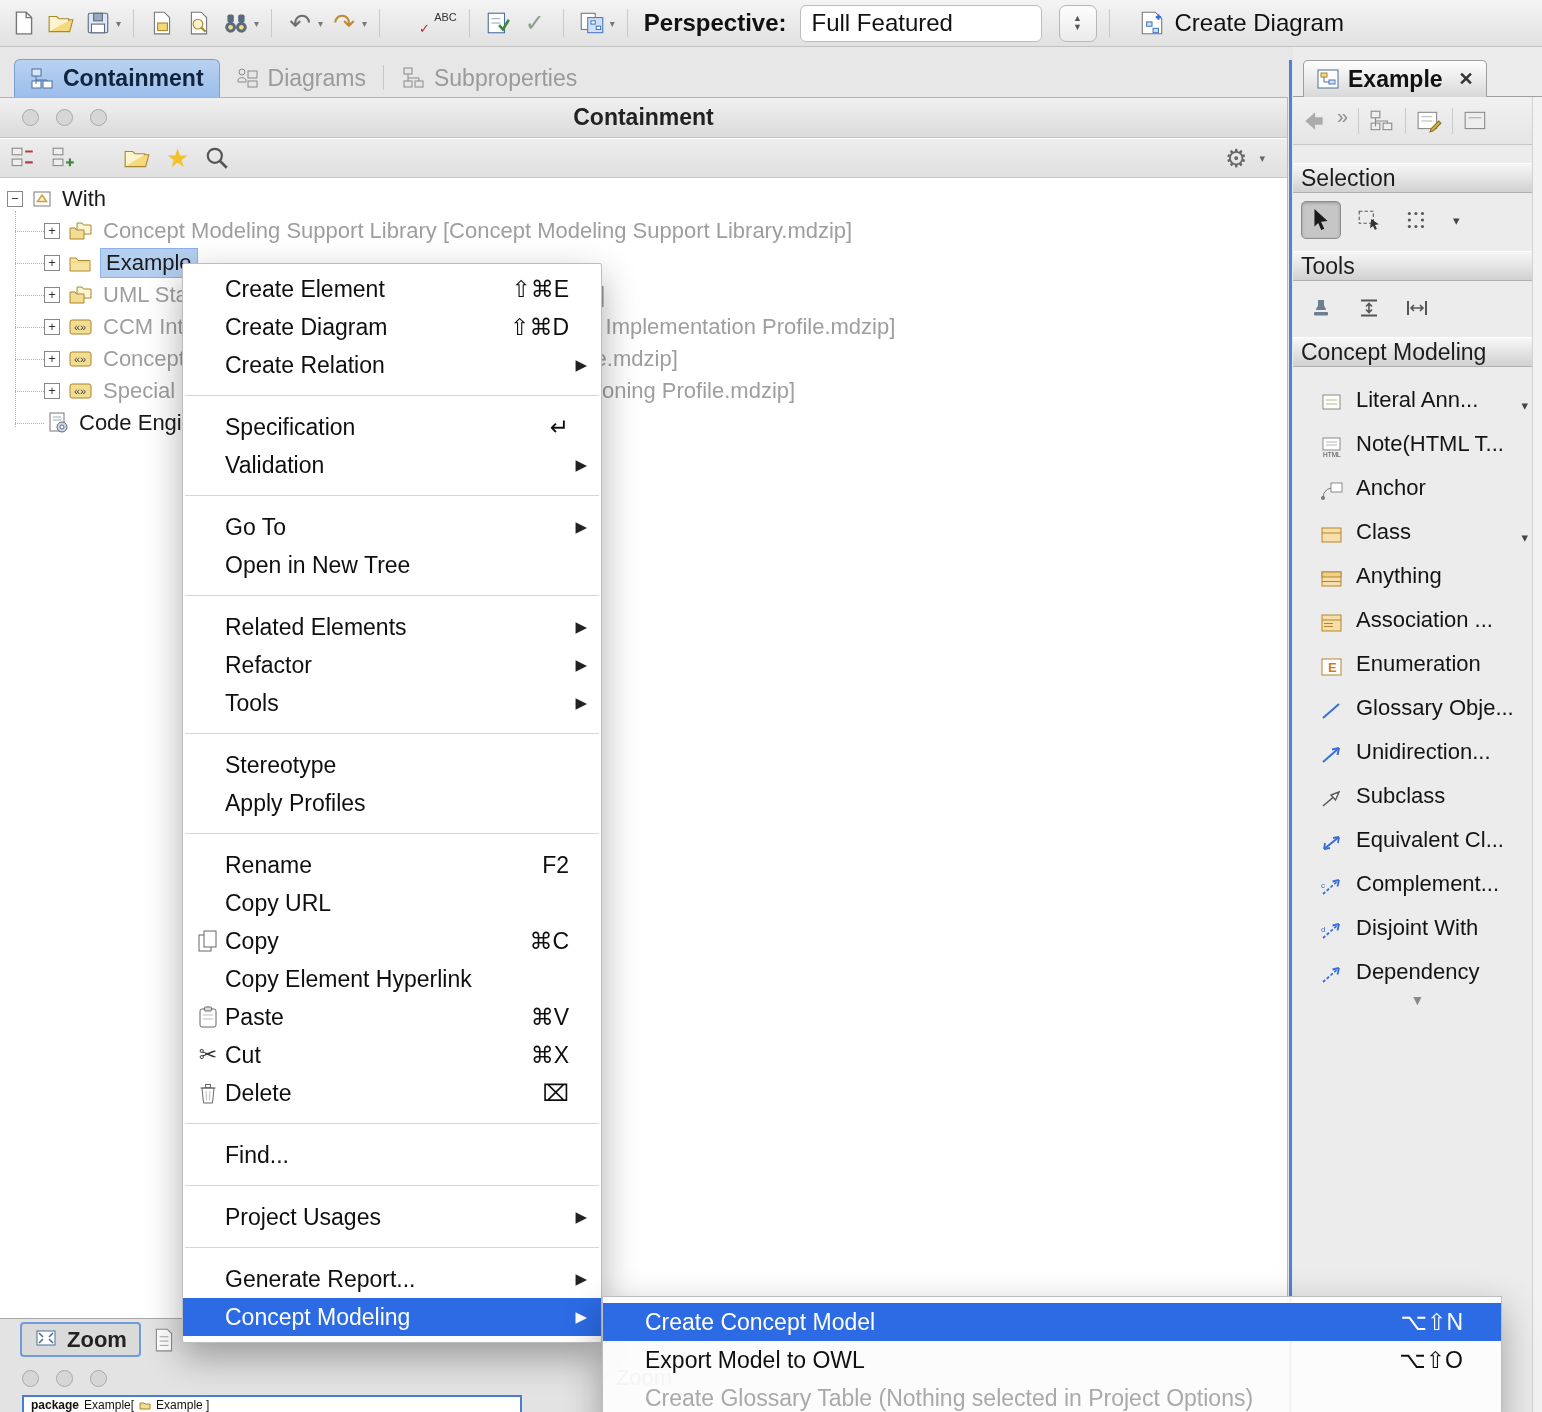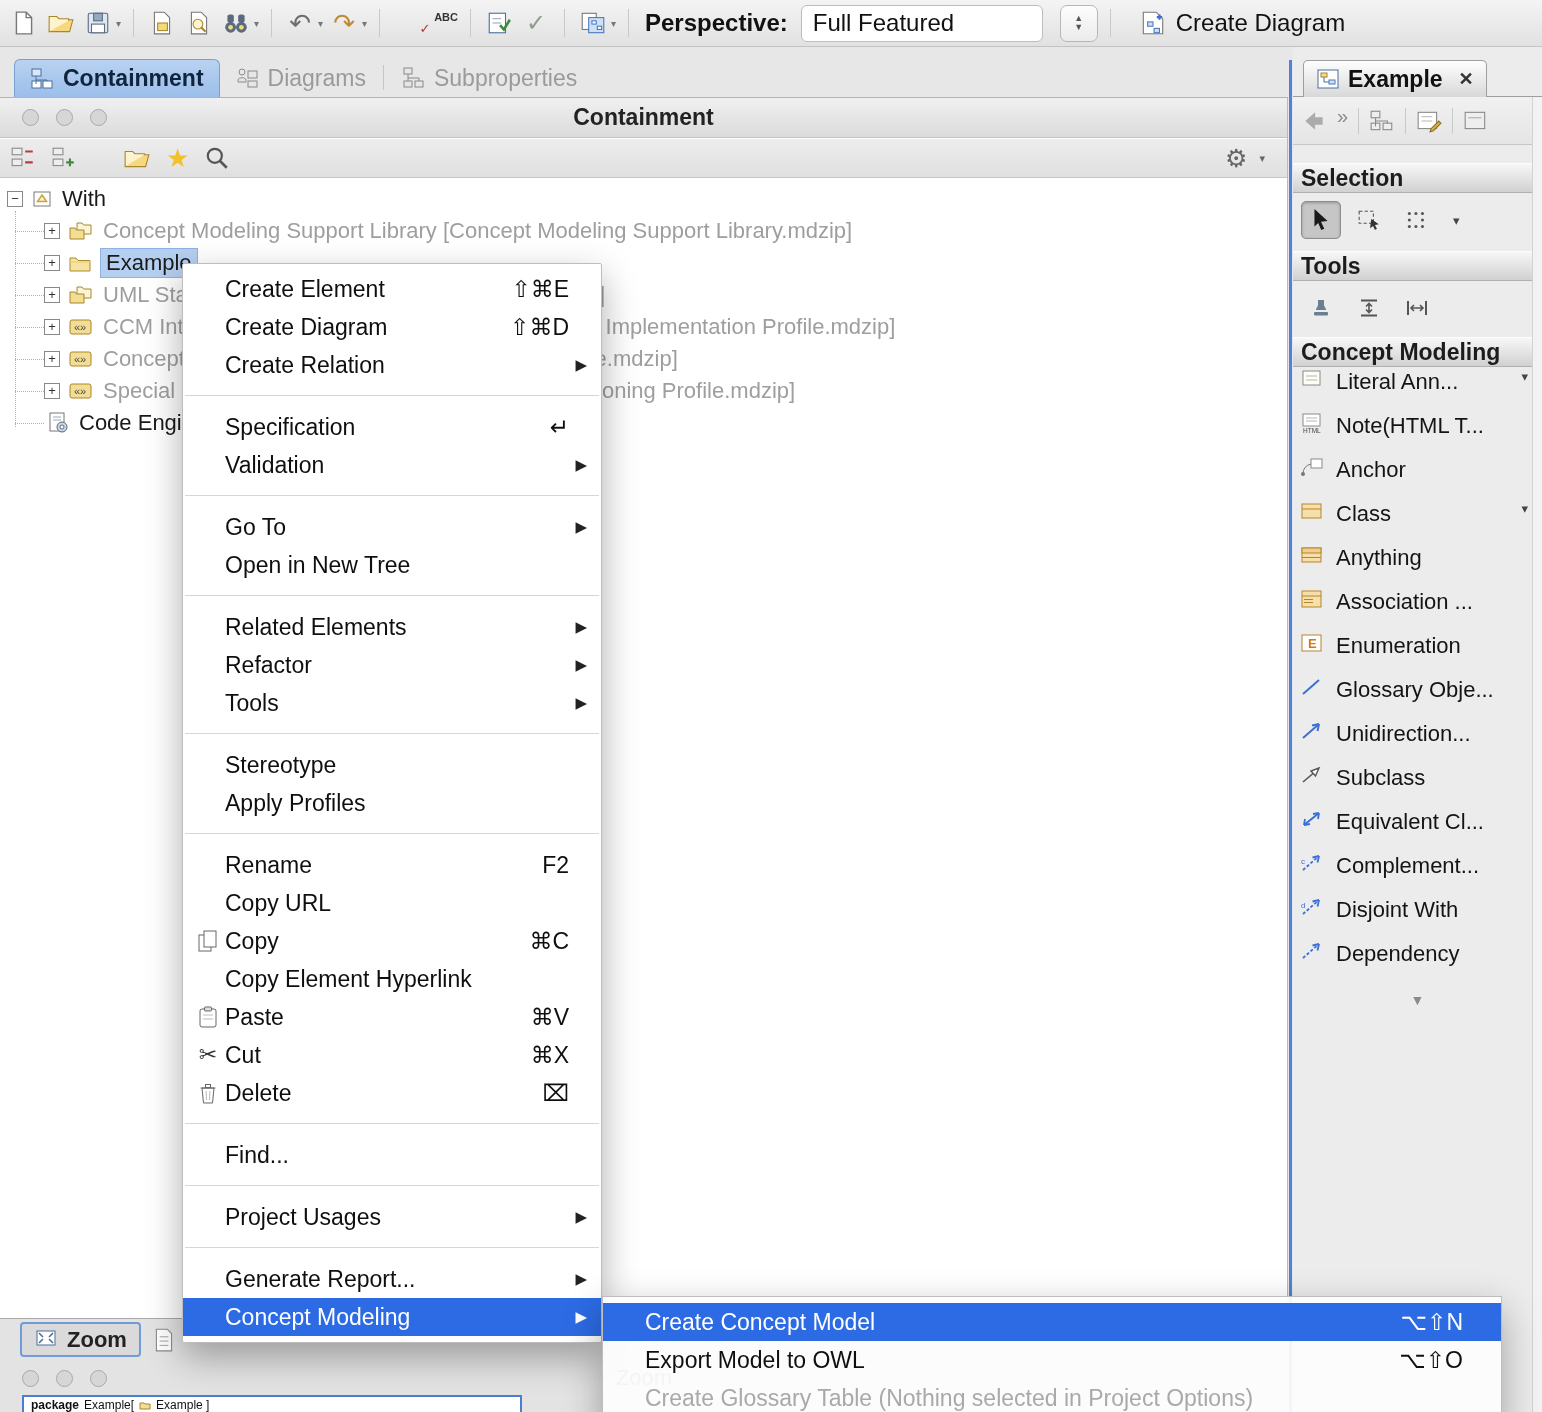--- a/index.html
+++ b/index.html
@@ -11,21 +11,21 @@
   .top-toolbar { position:absolute; left:0; top:0; width:1542px; height:47px; background:linear-gradient(#f4f4f4,#e1e1e1); border-bottom:1px solid #c3c3c3; display:flex; align-items:center; padding:0 8px; gap:5px; z-index:3; }
   .tbtn { height:38px; min-width:32px; display:flex; align-items:center; justify-content:center; }
   .tb-dd { font-size:10px; color:#777; margin-left:-3px; }
   .tb-sep { width:1px; height:28px; background:#c9c9c9; margin:0 7px; }
   .uglyph { font-size:26px; color:#6e6e6e; line-height:1; }
   .persp-label { font-size:24px; font-weight:700; color:#111; margin-left:4px;text-align:center; }
   .persp-input { width:242px; height:37px; background:#fff; border:1px solid #bdbdbd; border-radius:6px; display:flex; align-items:center; padding:0 11px; font-size:24px; margin-left:8px; color:#111; }
   .stepper { width:38px; height:37px; background:linear-gradient(#fdfdfd,#ebebeb); border:1px solid #b7b7b7; border-radius:7px; display:flex; flex-direction:column; align-items:center; justify-content:center; font-size:9px; line-height:9px; color:#555; margin-left:12px; }
   .create-diagram { display:flex; align-items:center; gap:9px; font-size:24px; color:#111; margin-left:16px; }
   .spellstack { display:flex; flex-direction:column; align-items:center; line-height:11px; }
-  .spellstack .abc { font-size:11px; font-weight:700; color:#333;margin-left:42px; }
+  .spellstack .abc { font-size:11px; font-weight:400; color:#333;margin-left:42px; }
   .spellstack .chk { font-size:13px; color:#b03030; }
 
   
   .tab-strip { position:absolute; left:0; top:47px; width:1288px; height:50px; background:#e7e7e7; display:flex; align-items:flex-end; padding:0 0 0 14px; z-index:2; }
   .tab { height:38px; display:flex; align-items:center; gap:9px; padding:0 15px; font-size:23px; color:#9a9a9a; border-radius:6px 6px 0 0; }
   .tab.selected { background:linear-gradient(#b9d2f1,#9bbeea); border:1px solid #7aa0cf; border-bottom:none; color:#10243e; font-weight:700; }
   .tab-divider { width:1px; height:25px; background:#c6c6c6; margin:0 2px 7px; }
 
   
   .cpanel { position:absolute; left:0; top:97px; width:1288px; height:1221px; background:#fff; border-right:1px solid #b9b9b9; border-top:1px solid #b3b3b3; z-index:1; }
@@ -67,27 +67,27 @@
 
   
   .rp-divider { position:absolute; left:1289px; top:60px; width:3px; height:1352px; background:#4f82d8; z-index:6; }
   .rpanel { position:absolute; left:1293px; top:47px; width:249px; height:1365px; background:#ececec; overflow:hidden; z-index:1; }
   .rp-tabrow { position:absolute; left:0; top:14px; width:100%; height:36px; border-bottom:1px solid #9e9e9e; }
   .rp-tab { position:absolute; left:10px; bottom:-1px; height:37px; display:flex; align-items:center; gap:8px; padding:0 12px; background:linear-gradient(#fefefe,#d8d8d8); border:1px solid #9e9e9e; border-bottom:none; border-radius:5px 5px 0 0; font-size:23px; font-weight:700; color:#111; }
   .rp-close { font-size:18px; color:#333; margin-left:8px; }
   .rp-toolbar { position:absolute; left:0; top:50px; width:100%; height:48px; display:flex; align-items:center; gap:10px; padding:0 8px; border-bottom:1px solid #c6c6c6; background:linear-gradient(#f1f1f1,#e5e5e5); }
   .vsep { width:1px; height:26px; background:#c9c9c9; flex:none; }
   .chev { font-size:20px; color:#8a8a8a; line-height:1; margin-top:-10px; }
-  .rp-header { position:absolute; left:0; width:100%; height:30px; background:linear-gradient(#f7f7f7,#d1d1d1); border-top:1px solid #fdfdfd; border-bottom:1px solid #b0b0b0; font-size:23px; font-weight:700; display:flex; align-items:center; padding:0 8px; color:#1c1c1c; }
+  .rp-header { position:absolute; left:0; width:100%; height:30px; background:linear-gradient(#f7f7f7,#d1d1d1); border-top:1px solid #fdfdfd; border-bottom:1px solid #b0b0b0; font-size:23px; font-weight:400; display:flex; align-items:center; padding:0 8px; color:#1c1c1c; }
   .rp-row { position:absolute; left:0; width:100%; display:flex; align-items:center; padding:0 8px; gap:8px; }
   .selbtn { width:40px; height:38px; display:flex; align-items:center; justify-content:center; border-radius:5px; border:1px solid transparent; }
   .selbtn.pressed { background:#c6c6c6; border:1px solid #8e8e8e; box-shadow:inset 0 1px 3px rgba(0,0,0,.25); }
   .seldd { font-size:13px; color:#444; margin-left:8px; }
   .pal { position:absolute; left:0; top:322px; width:100%; }
-  .pitem { height:44px; display:flex; align-items:flex-start; padding:0 14px 0 4px; font-size:22px; color:#141414; }
+  .pitem { height:44px; display:flex; align-items:flex-end; padding:0 14px 0 24px; font-size:22px; color:#141414; }
   .pico { width:30px; margin-right:9px; display:flex; justify-content:center; flex:none; }
   .pdd { margin-left:auto; font-size:13px; color:#444; }
   .pal-more { height:30px; display:flex; align-items:center; justify-content:center; font-size:14px; color:#8a8a8a; }
   .rscroll { position:absolute; right:0; top:50px; bottom:0; width:10px; background:#f2f2f2; border-left:1px solid #d2d2d2; }
 
   
   .zpanel { position:absolute; left:0; top:1318px; width:1288px; height:94px; background:#e3e3e3; border-top:1px solid #a9a9a9; z-index:2; }
   .ztab { position:absolute; left:20px; top:3px; height:35px; display:flex; align-items:center; gap:9px; padding:0 12px; background:#dadada; border:2px solid #6f9bd6; border-radius:4px; font-size:22px; font-weight:600; color:#222; }
   .zdoc { position:absolute; left:152px; top:8px; }
   .zheader { position:absolute; left:0; top:42px; width:100%; height:34px; display:flex; align-items:center; }

